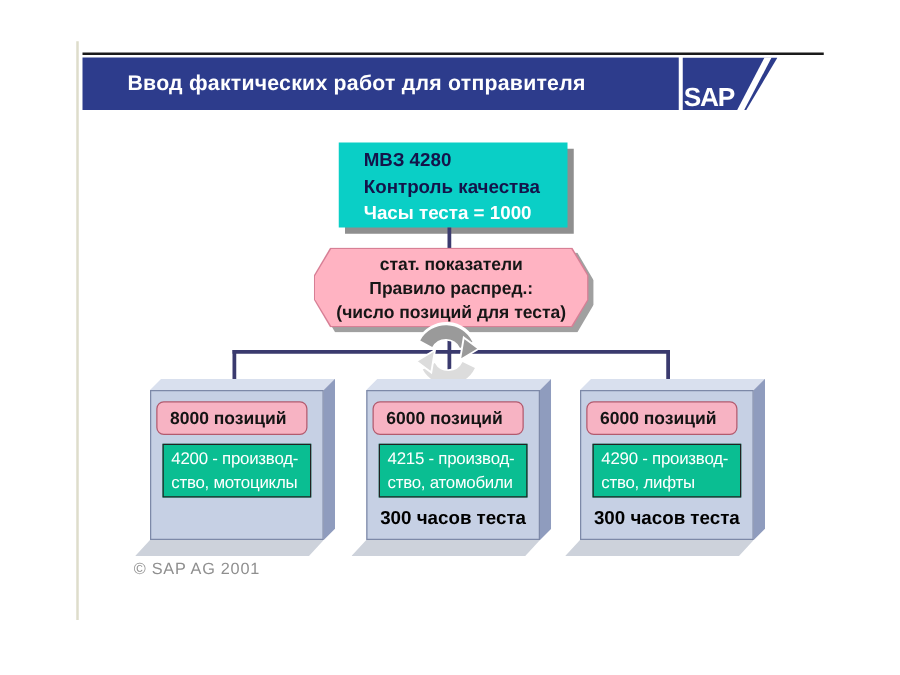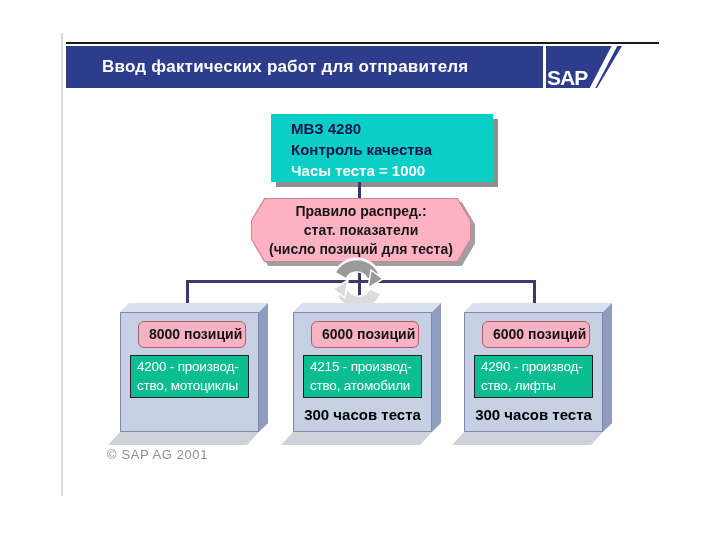--- a/index.html
+++ b/index.html
@@ -29,21 +29,21 @@
   
   .title-bar{
     left:66px;top:46px;width:477px;height:42px;background:var(--blue);
     display:flex;align-items:center;padding-left:14px;
   }
   .title-bar .t{color:#fff;font-size:17px;font-weight:bold;letter-spacing:.2px;margin-left:22px;}
   .sap-logo{left:546px;top:46px;width:76px;height:42px;}
 
   
   .teal-box{
-    left:271px;top:114px;width:222px;height:68px;background:var(--teal);
+    left:271px;top:114px;width:183px;height:68px;background:var(--teal);
     box-shadow:5px 5px 0 var(--shadow);
     padding:4px 0 0 20px;font-weight:bold;font-size:15px;line-height:21px;color:#14144a;
   }
   .teal-box .white{color:#ffffff;}
 
   
   .conn{background:var(--conn);}
 
   
   .octagon{left:251px;top:198px;width:220px;height:64px;}
@@ -61,21 +61,21 @@
   .box3d{top:303px;width:149px;height:142px;}
   .box3d .shadow{position:absolute;left:-12px;top:129px;width:151px;height:13px;
     background:#cdd2db;clip-path:polygon(12px 0,151px 0,139px 100%,0 100%);}
   .box3d .top{position:absolute;left:0;top:0;width:148px;height:9px;background:var(--face-top);
     clip-path:polygon(0 100%,9px 0,148px 0,139px 100%);}
   .box3d .side{position:absolute;left:139px;top:0;width:9px;height:129px;background:var(--face-side);
     clip-path:polygon(0 9px,9px 0,9px 120px,0 129px);}
   .box3d .front{position:absolute;left:0;top:9px;width:139px;height:120px;background:var(--face);
     border:1px solid #7d89a8;}
   .badge{
-    margin:8px 12px 0 17px;height:27px;background:var(--pink-light);
+    margin:8px 12px 0 4px;height:27px;background:var(--pink-light);
     border:1px solid #b25a6e;border-radius:6px;
     font-size:14px;font-weight:bold;color:#141414;line-height:25px;padding-left:10px;
   }
   .cc{
     margin:7px 9px 0 9px;background:var(--green);border:1px solid #222222;
     color:#ffffff;font-size:13.5px;font-weight:normal;line-height:19px;
     padding:1px 0 2px 6px;letter-spacing:-.2px;
   }
   .hours{margin-top:8px;text-align:center;font-size:15px;font-weight:bold;color:#000;}
 
@@ -101,22 +101,22 @@
   <div>Контроль качества</div>
   <div class="white">Часы теста = 1000</div>
 </div>
 
 <div class="abs conn" style="left:358px;top:182px;width:3px;height:18px;"></div>
 
 <div class="abs octagon">
   <div class="layer shadow"></div>
   <div class="layer edge"></div>
   <div class="layer face">
+    <div>стат. показатели</div>
     <div>Правило распред.:</div>
-    <div>стат. показатели</div>
     <div>(число позиций для теста)</div>
   </div>
 </div>
 
 <div class="abs conn" style="left:358px;top:259px;width:3px;height:24px;"></div>
 <div class="abs conn" style="left:186px;top:280px;width:350px;height:3px;"></div>
 <div class="abs conn" style="left:186px;top:280px;width:3px;height:32px;"></div>
 <div class="abs conn" style="left:358px;top:280px;width:3px;height:32px;"></div>
 <div class="abs conn" style="left:533px;top:280px;width:3px;height:32px;"></div>
 

